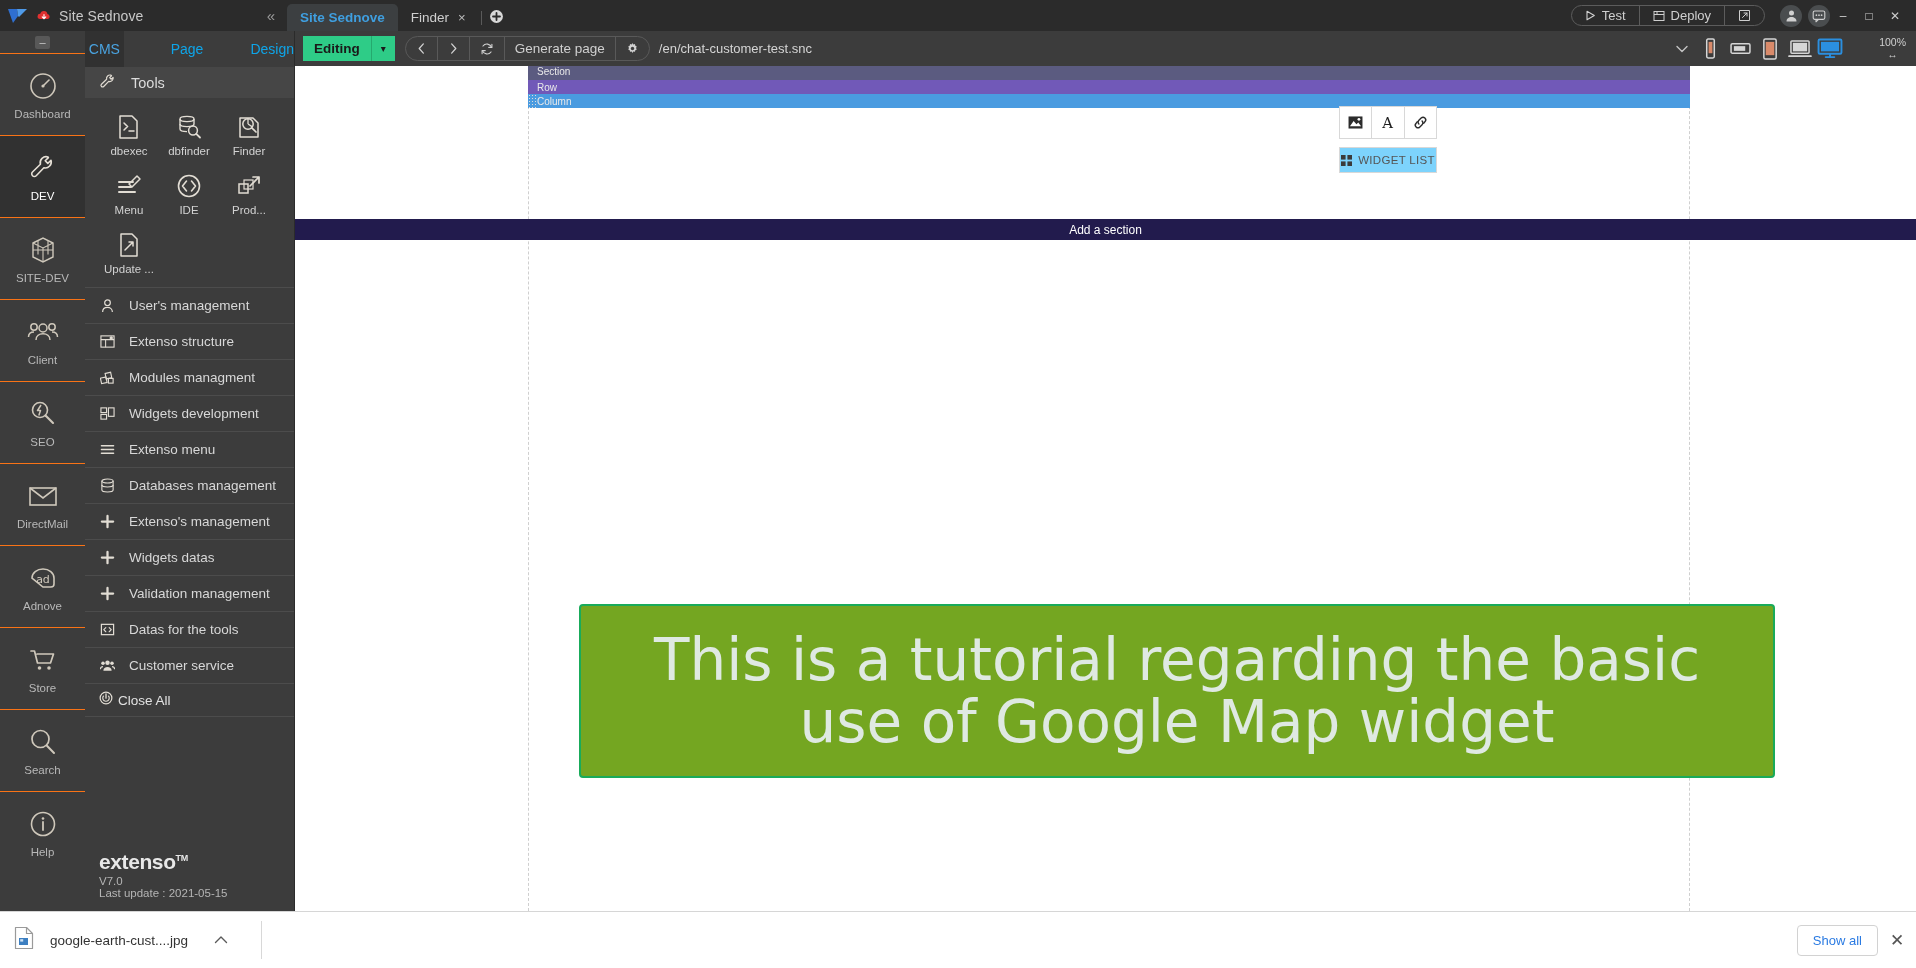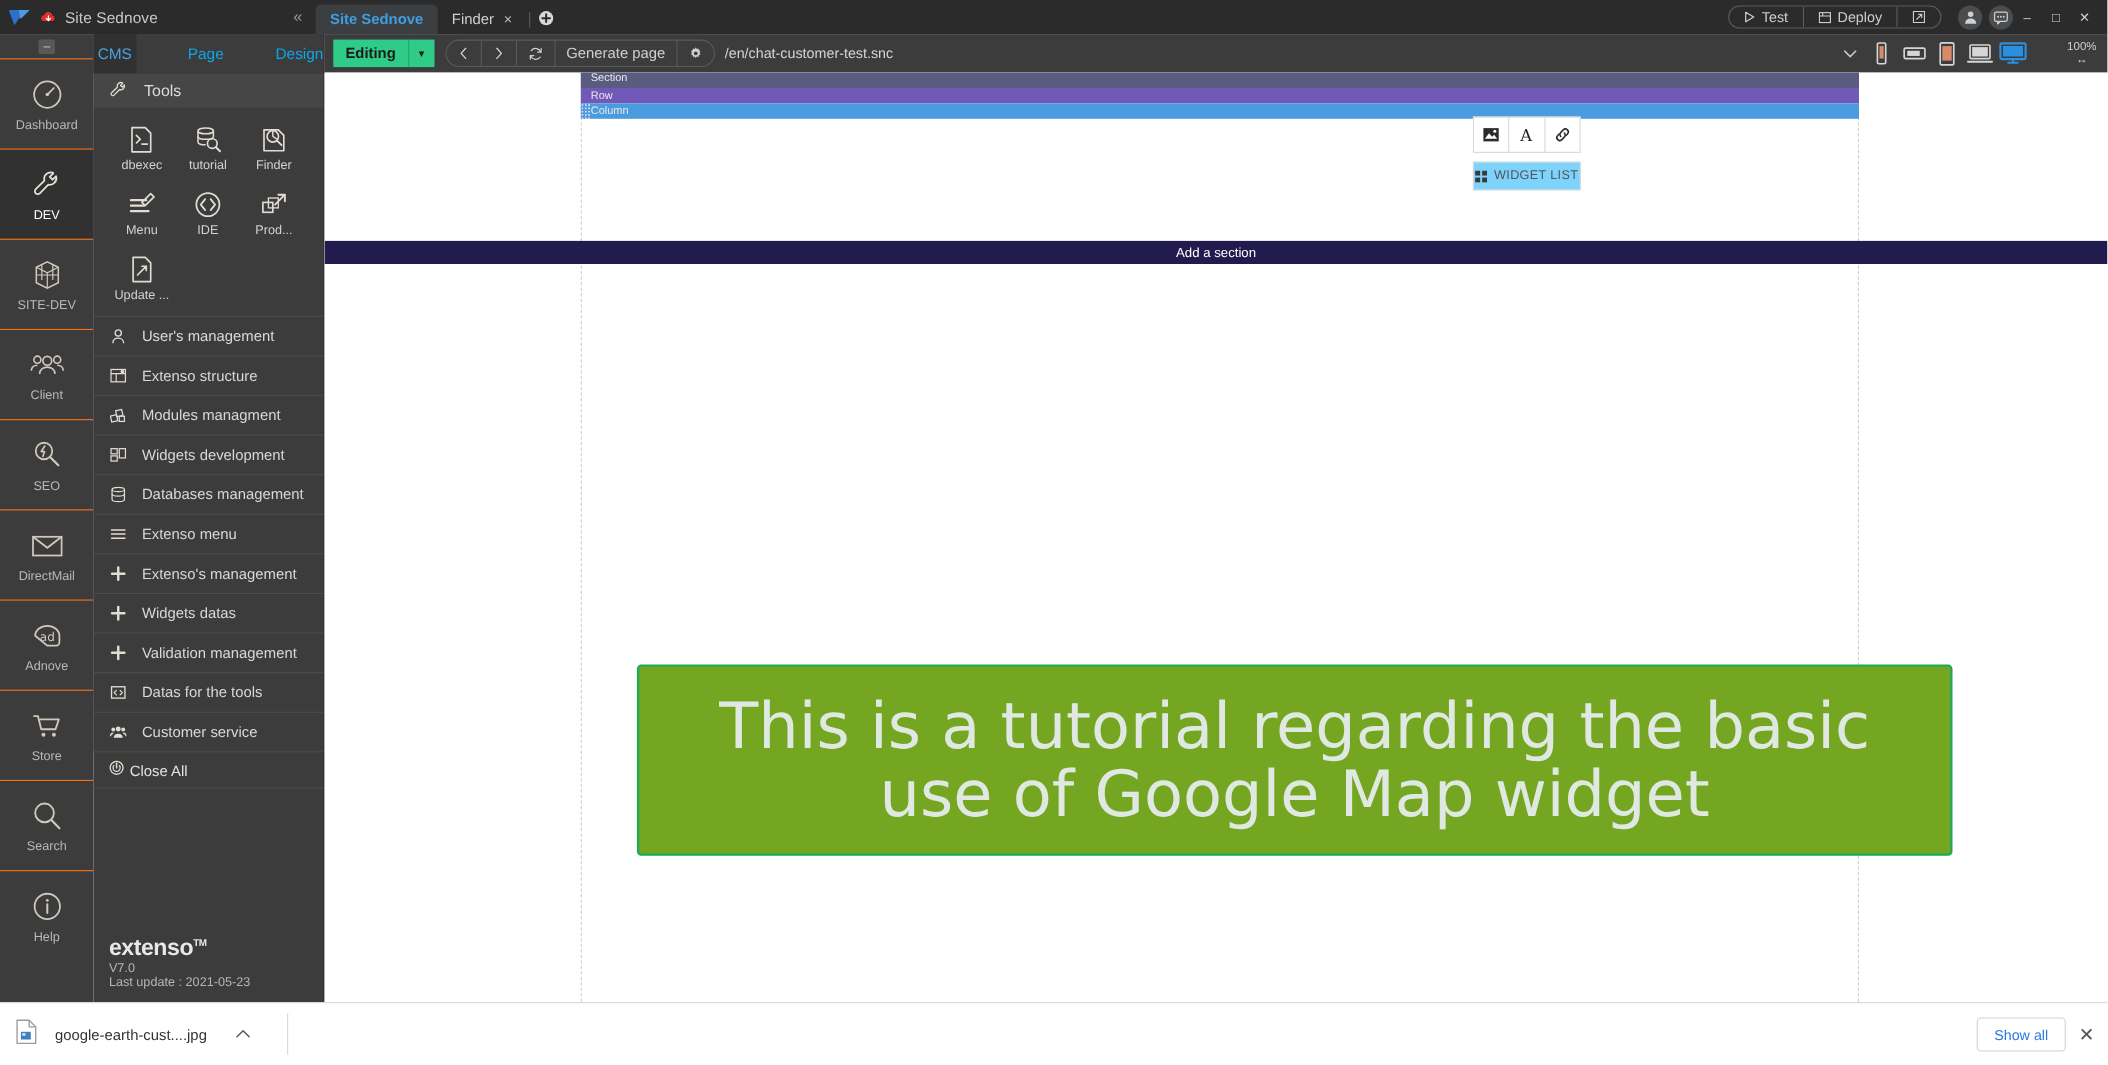--- a/index.html
+++ b/index.html
@@ -459,21 +459,21 @@
       <span class="tl">dbexec</span>
     </div>
     <div class="tool">
       <svg width="28" height="28" viewBox="0 0 28 28">
         <ellipse cx="12" cy="6" rx="7" ry="2.6" fill="none" stroke="#e2ddd4" stroke-width="1.4"></ellipse>
         <path d="M5 6v5c0 1.5 3.1 2.6 7 2.6s7-1.1 7-2.6V6" fill="none" stroke="#e2ddd4" stroke-width="1.4"></path>
         <path d="M5 11v5c0 1.5 3.1 2.6 7 2.6" fill="none" stroke="#e2ddd4" stroke-width="1.4"></path>
         <circle cx="18" cy="17.5" r="4.4" fill="none" stroke="#e2ddd4" stroke-width="1.5"></circle>
         <path d="M21.3 20.8 L25 24.5" stroke="#e2ddd4" stroke-width="1.8" stroke-linecap="round"></path>
       </svg>
-      <span class="tl">tutorial</span>
+      <span class="tl">dbfinder</span>
     </div>
     <div class="tool">
       <svg width="28" height="28" viewBox="0 0 28 28">
         <path d="M5 5h13l5 5v14H5z" fill="none" stroke="#e2ddd4" stroke-width="1.5" stroke-linejoin="round"></path>
         <circle cx="13" cy="11" r="5.2" fill="none" stroke="#e2ddd4" stroke-width="1.5"></circle>
         <path d="M13 11V6M13 11l4 2.6" stroke="#e2ddd4" stroke-width="1.3"></path>
         <path d="M16.8 14.8 L21 19" stroke="#e2ddd4" stroke-width="1.7" stroke-linecap="round"></path>
       </svg>
       <span class="tl">Finder</span>
     </div>
@@ -544,34 +544,34 @@
             <rect x="1" y="2" width="6" height="5" fill="none" stroke="#e2ddd4" stroke-width="1.2"></rect>
             <rect x="9" y="2" width="6" height="9" fill="none" stroke="#e2ddd4" stroke-width="1.2"></rect>
             <rect x="1" y="9" width="6" height="5" fill="none" stroke="#e2ddd4" stroke-width="1.2"></rect>
           </svg>
       </span>
       <span class="ml">Widgets development</span>
     </div>
     <div class="menu-row">
       <span class="mi">
         <svg width="15" height="15" viewBox="0 0 16 16">
+            <path d="M1.5 4h13M1.5 8h13M1.5 12h13" stroke="#e2ddd4" stroke-width="1.5" stroke-linecap="round"></path>
+          </svg>
+      </span>
+      <span class="ml">Extenso menu</span>
+    </div>
+    <div class="menu-row">
+      <span class="mi">
+        <svg width="15" height="15" viewBox="0 0 16 16">
             <ellipse cx="8" cy="3.2" rx="6" ry="2.1" fill="none" stroke="#e2ddd4" stroke-width="1.2"></ellipse>
             <path d="M2 3.2v9.6c0 1.2 2.7 2.1 6 2.1s6-.9 6-2.1V3.2" fill="none" stroke="#e2ddd4" stroke-width="1.2"></path>
             <path d="M2 7.5c0 1.2 2.7 2.1 6 2.1s6-.9 6-2.1" fill="none" stroke="#e2ddd4" stroke-width="1.2"></path>
           </svg>
       </span>
       <span class="ml">Databases management</span>
-    </div>
-    <div class="menu-row">
-      <span class="mi">
-        <svg width="15" height="15" viewBox="0 0 16 16">
-            <path d="M1.5 4h13M1.5 8h13M1.5 12h13" stroke="#e2ddd4" stroke-width="1.5" stroke-linecap="round"></path>
-          </svg>
-      </span>
-      <span class="ml">Extenso menu</span>
     </div>
     <div class="menu-row">
       <span class="mi">
         <svg width="15" height="15" viewBox="0 0 16 16">
             <path d="M8 2v12M2 8h12" stroke="#e2ddd4" stroke-width="2.4" stroke-linecap="round"></path>
           </svg>
       </span>
       <span class="ml">Extenso's management</span>
     </div>
     <div class="menu-row">
@@ -622,21 +622,21 @@
         </svg>
     </span>
     <span class="cl">Close All</span>
   </div>
 
   <div id="brand">
     <div class="bn">
       <span>extenso</span><sup>TM</sup>
     </div>
     <div class="bv">V7.0</div>
-    <div class="bu">Last update : 2021-05-23</div>
+    <div class="bu">Last update : 2021-05-15</div>
   </div>
 </div>
 
 <div id="etoolbar">
   <div id="ed-status">
     <div class="st">Editing</div>
     <div class="dd">▾</div>
   </div>
 
   <div class="tb-group">

